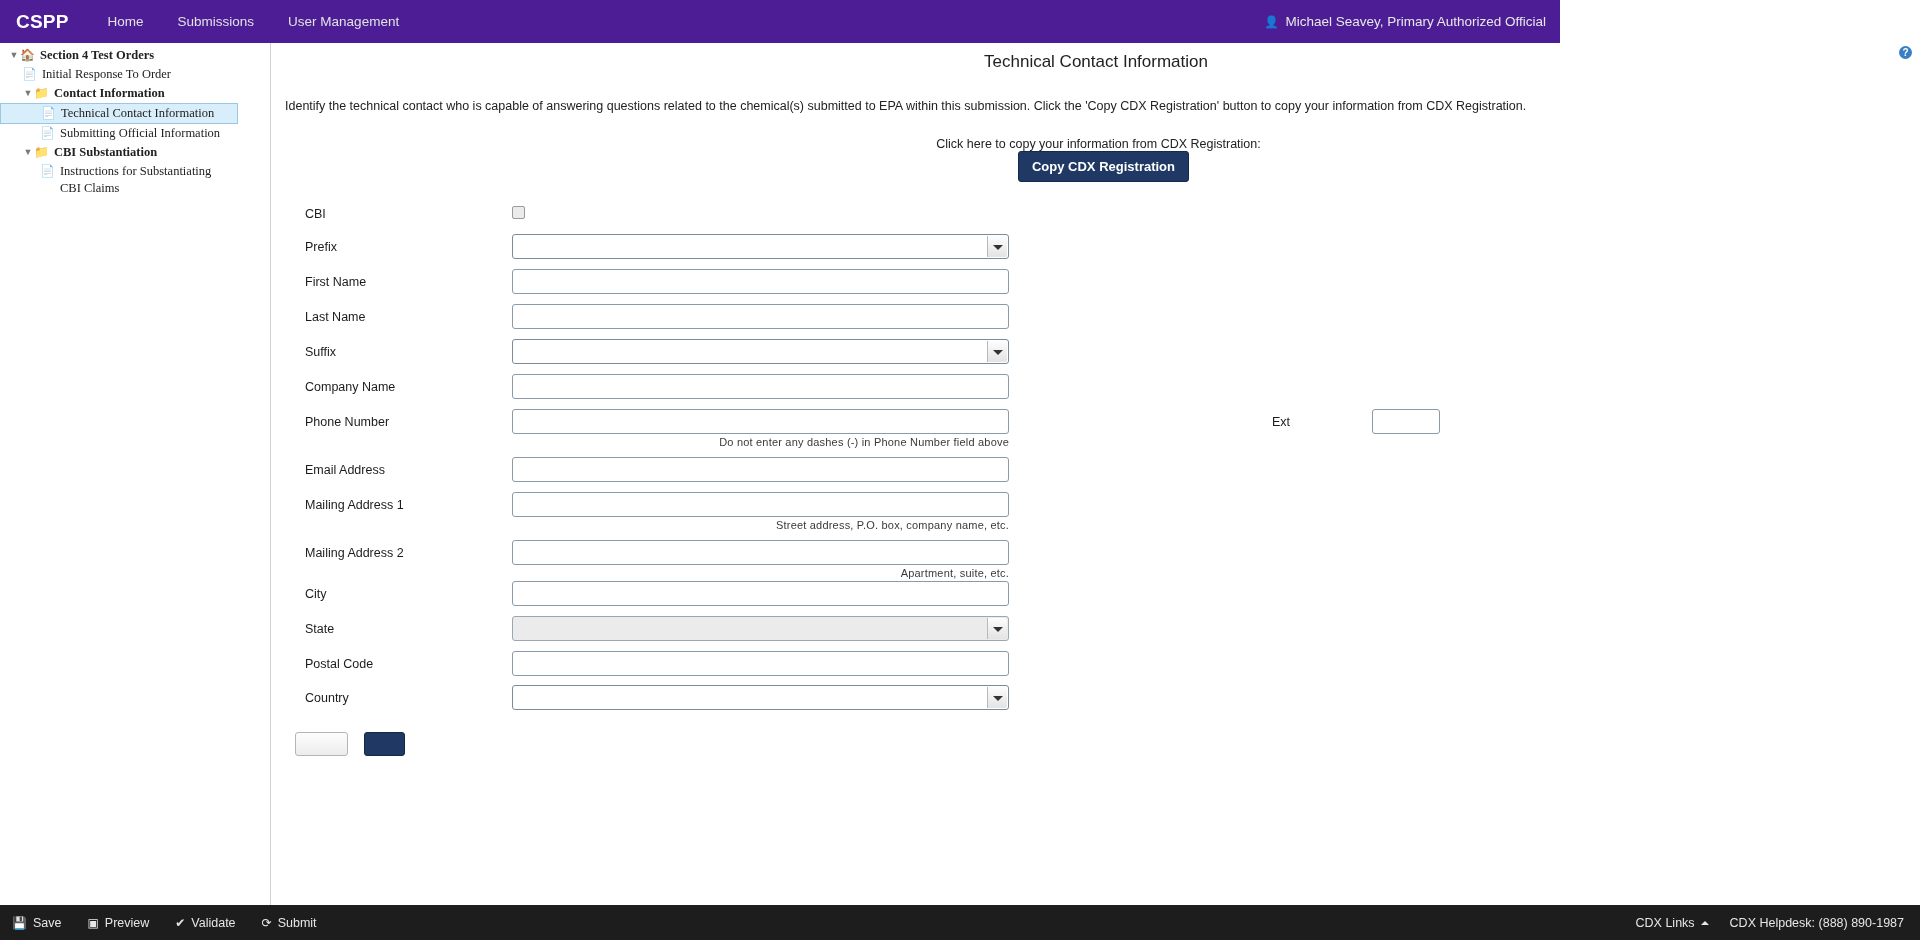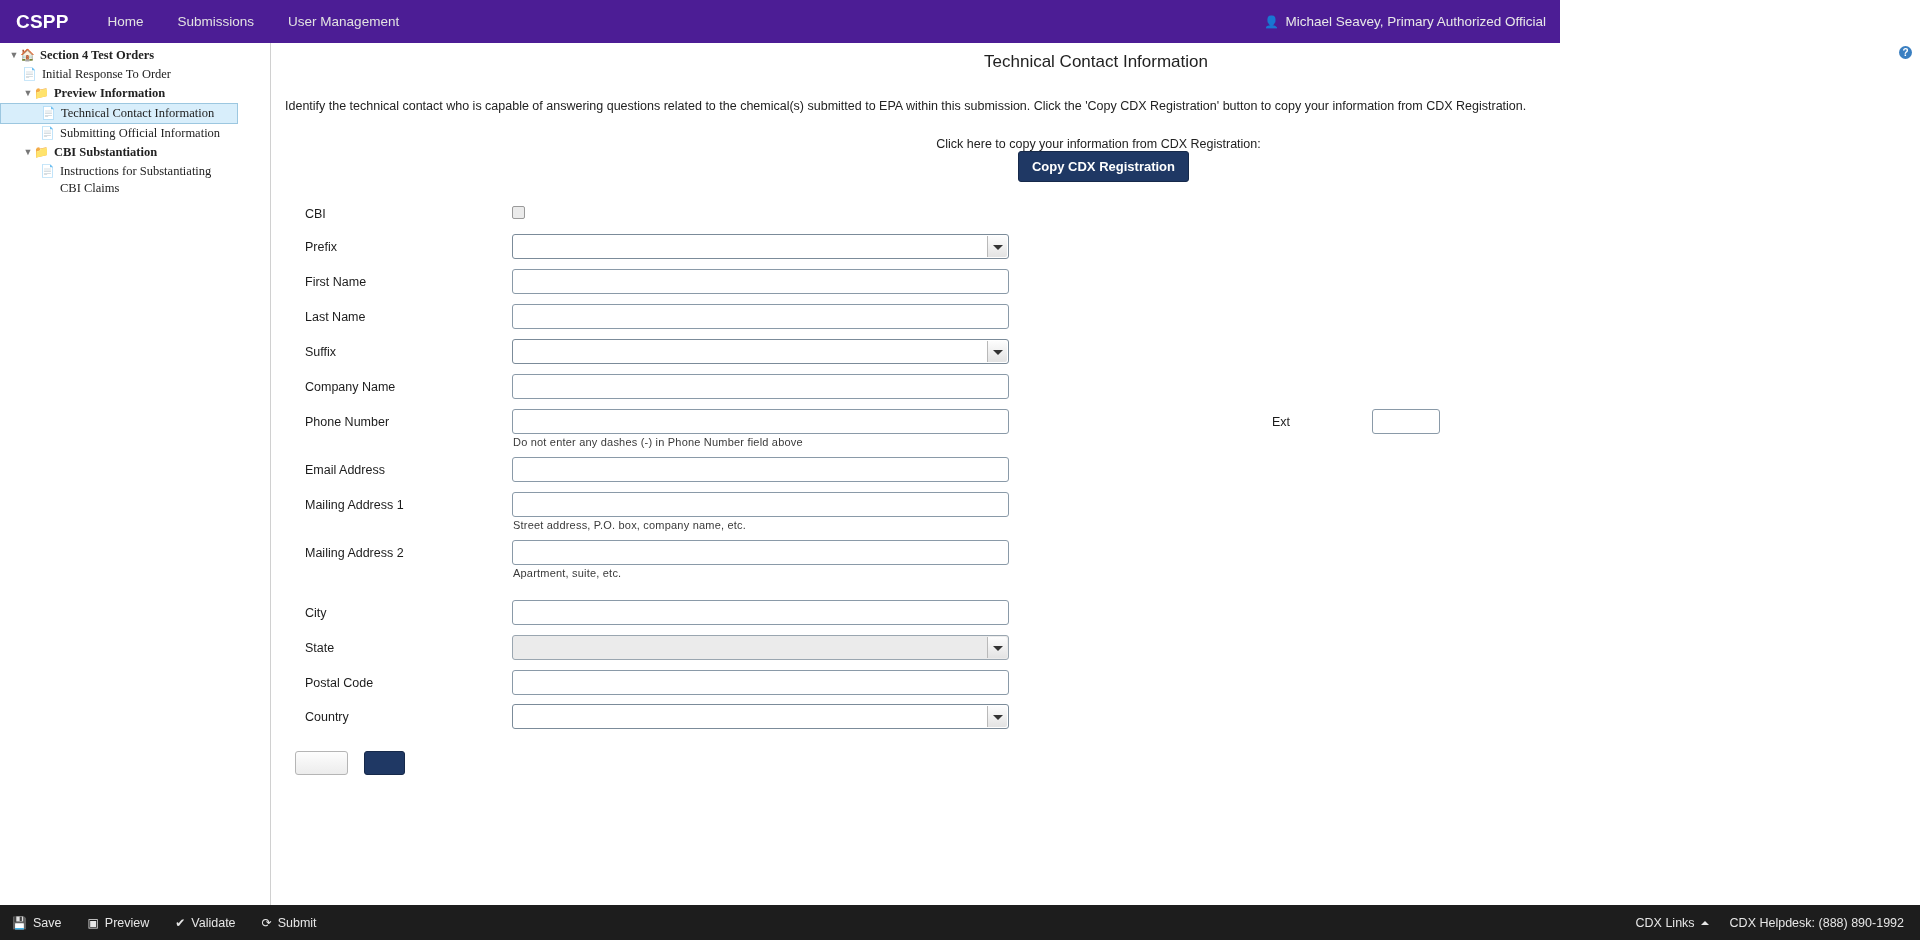--- a/index.html
+++ b/index.html
@@ -179,20 +179,21 @@
     content: "";
     position: absolute; top: 9px; left: 5px;
     border-left: 5px solid transparent;
     border-right: 5px solid transparent;
     border-top: 5px solid #333;
   }
   .hint {
     font-size: 11px; color: #3a3a3a;
     margin: 2px 0 0 1px;
     letter-spacing: 0.2px;
+    text-align: right;
   }
   .cbi-box {
     width: 13px; height: 13px;
     border: 1px solid #9a9a9a;
     background: #ebebeb;
     border-radius: 2px;
     cursor: pointer;
   }
   .ext-label {
     position: absolute;
@@ -269,21 +270,21 @@
   </div>
 
   <div class="tree-node lvl1">
     <span class="tnode-icon icon-page">📄</span>
     <span class="tnode-label">Initial Response To Order</span>
   </div>
 
   <div class="tree-node lvl1">
     <span class="toggler">▼</span>
     <span class="tnode-icon icon-folder">📁</span>
-    <span class="tnode-label" style="font-weight:bold">Preview Information</span>
+    <span class="tnode-label" style="font-weight:bold">Contact Information</span>
   </div>
 
   <div class="tree-node lvl2 selected">
     <span class="tnode-icon icon-page">📄</span>
     <span class="tnode-label">Technical Contact Information</span>
   </div>
 
   <div class="tree-node lvl2">
     <span class="tnode-icon icon-page">📄</span>
     <span class="tnode-label">Submitting Official Information</span>
@@ -384,21 +385,21 @@
     </div>
 
     <div class="frow" style="margin-top:9px">
       <div class="flabel">Mailing Address 2</div>
       <div class="fctl">
         <input class="txt" type="text" value="" style="">
         <div class="hint">Apartment, suite, etc.</div>
       </div>
     </div>
 
-    <div class="frow" style="margin-top:21px">
+    <div class="frow" style="margin-top:2px">
       <div class="flabel">City</div>
       <div class="fctl"><input class="txt" type="text" value="" style=""></div>
     </div>
 
     <div class="frow" style="margin-top:10px">
       <div class="flabel">State</div>
       <div class="fctl">
         <div class="sel gray">
             <div class="arrow-box"></div>
           </div>
@@ -442,15 +443,15 @@
   </div>
   <div class="footer-item">
     <span class="footer-ico">⟳</span>
     <span>Submit</span>
   </div>
   <div class="footer-right">
     <div class="footer-item">
       <span>CDX Links</span>
       <span class="caret-up"></span>
     </div>
-    <div class="footer-item footer-static">CDX Helpdesk: (888) 890-1992</div>
+    <div class="footer-item footer-static">CDX Helpdesk: (888) 890-1987</div>
   </div>
 </div>
 
 </body></html>

